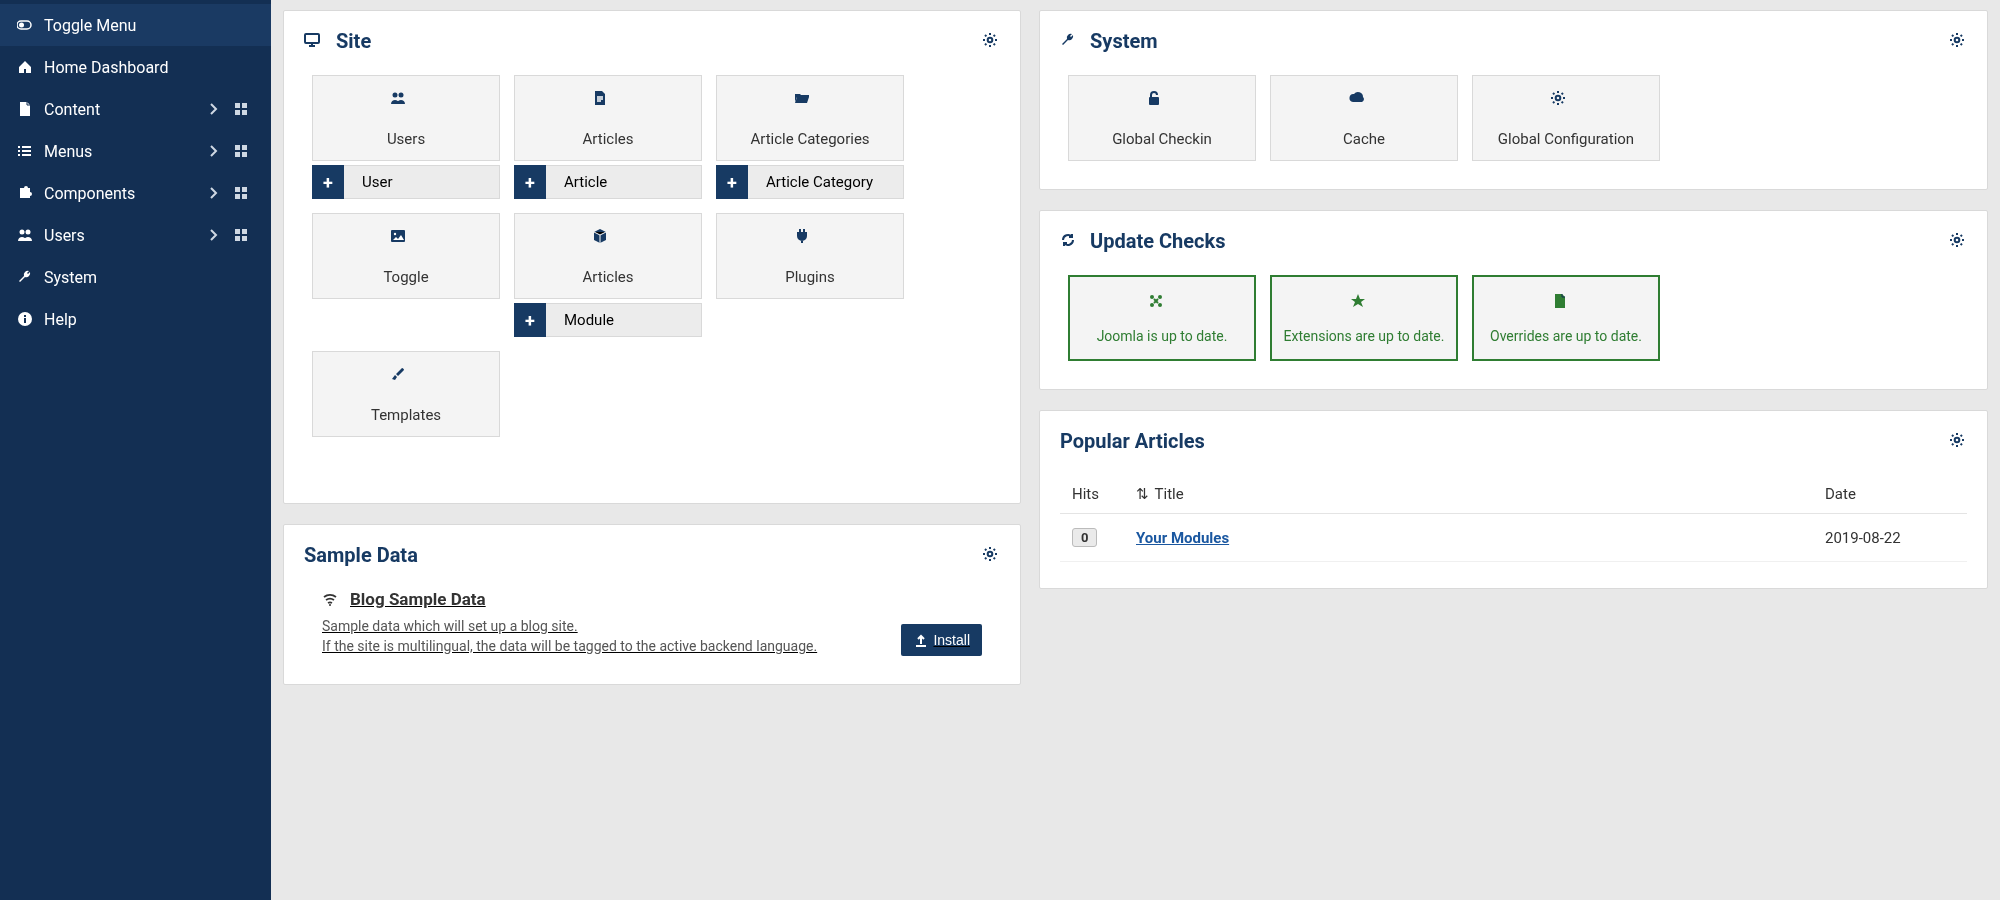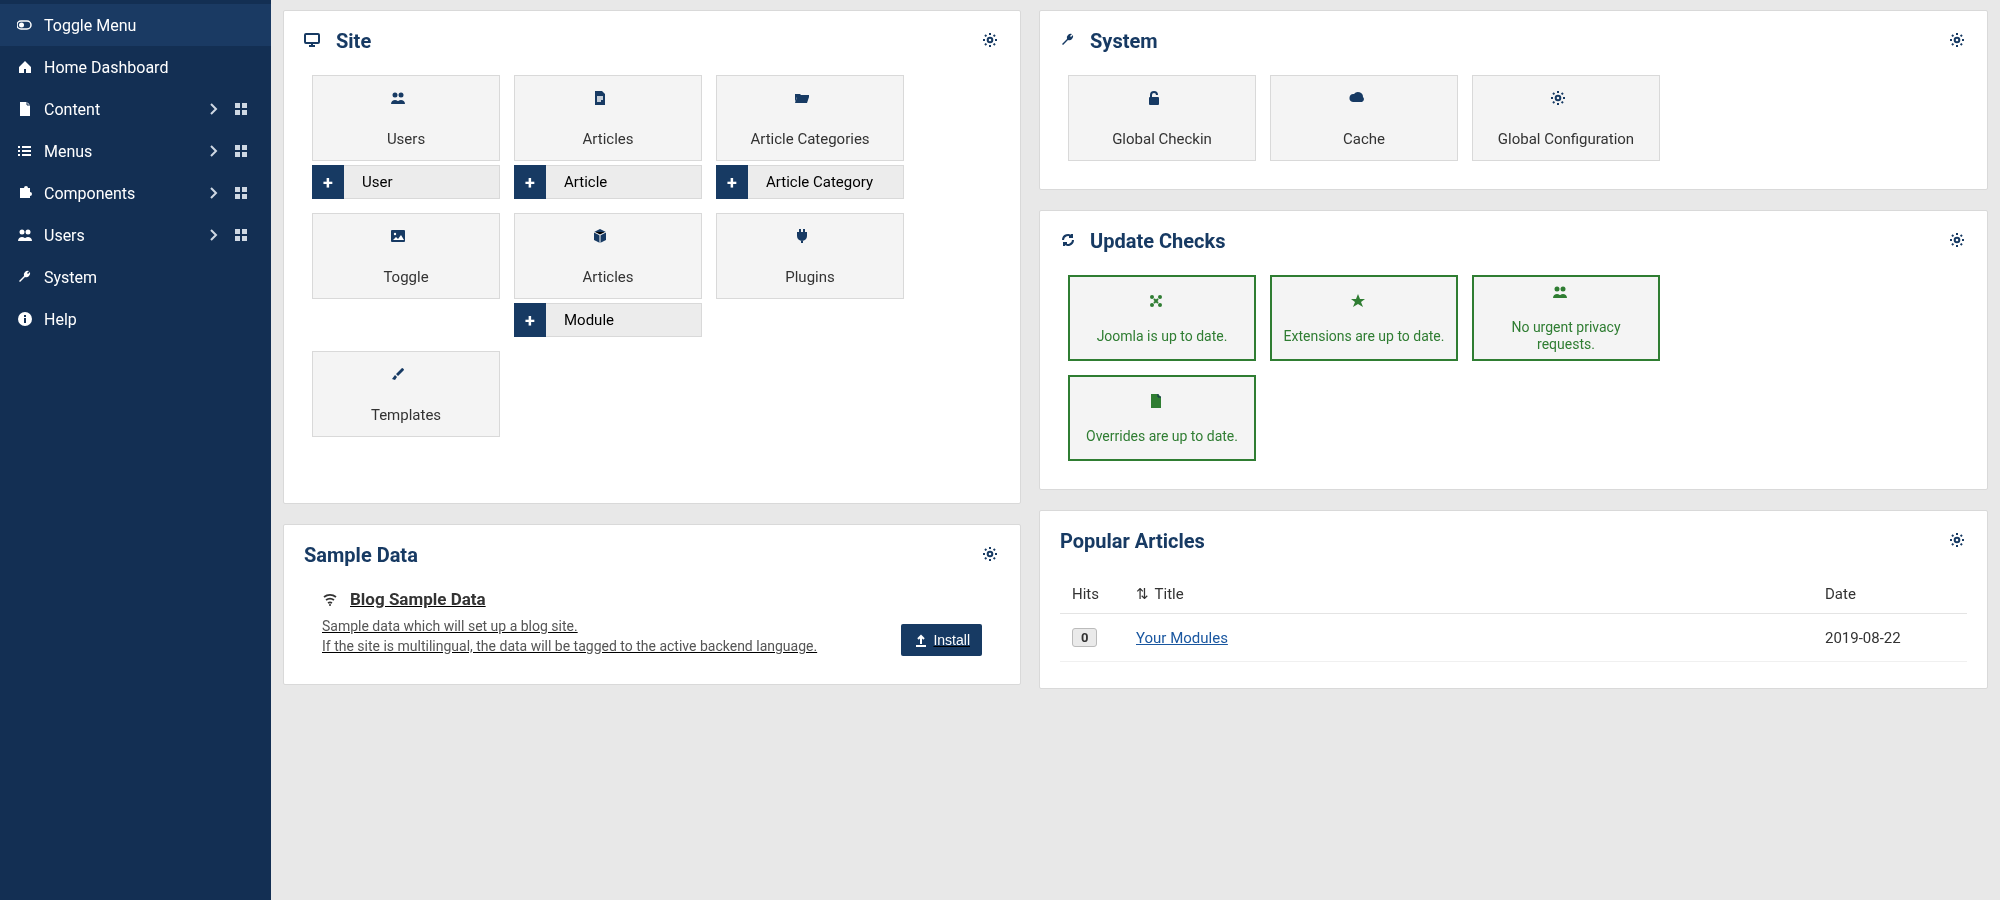--- a/index.html
+++ b/index.html
@@ -48,21 +48,21 @@
   
   .pa-head { display: flex; color: #333; font-size: 15px; border-bottom: 1px solid #e4e4e4; padding: 10px 12px; gap: 20px; font-weight: 400; }
   .pa-head .c-hits { width: 44px; }
   .pa-head .c-title { flex: 1; }
   .pa-head .c-date { width: 130px; }
   .pa-row { display: flex; align-items: center; padding: 14px 12px; gap: 20px; border-bottom: 1px solid #f0f0f0; font-size: 15px; }
   .pa-row .c-hits { width: 44px; }
   .pa-row .c-title { flex: 1; }
   .pa-row .c-date { width: 130px; color: #333; }
   .badge { display: inline-block; background: #eaeaea; border: 1px solid #bbb; border-radius: 3px; padding: 1px 8px; font-size: 13px; font-weight: 700; color: #333; }
-  .link { color: #1a57a0; font-weight: 400; text-decoration: underline; cursor: pointer; }
+  .link { color: #1a57a0; font-weight: 700; text-decoration: underline; cursor: pointer; }
   svg { display: block; }
 </style>
 </head>
 <body>
 
 <svg width="0" height="0" style="position:absolute">
   <defs>
     <g id="ic-toggle">
         <rect x="0" y="3" width="14" height="8" rx="4" fill="none" stroke="currentColor" stroke-width="1.5"></rect>
         <circle cx="4.5" cy="7" r="2.5" fill="currentColor"></circle>
@@ -506,28 +506,20 @@
        <span class="tile-ic">
                   <svg width="28" height="28">
                     <use href="#ic-star"></use>
                   </svg>
                 </span>
        <span class="tile-lbl">Extensions are up to date.</span>
      </div>
               <div class="uc-tile">
        <span class="tile-ic">
                   <svg width="28" height="28">
-                    <use href="#ic-users"></use>
-                  </svg>
-                </span>
-       <span class="tile-lbl">No urgent privacy requests.</span>
-     </div>
-              <div class="uc-tile">
-       <span class="tile-ic">
-                  <svg width="28" height="28">
                     <use href="#ic-file"></use>
                   </svg>
                 </span>
        <span class="tile-lbl">Overrides are up to date.</span>
      </div>
             </div>
         </section>
 
         <section class="panel" style="padding-bottom:26px">
           <div class="panel-head">

